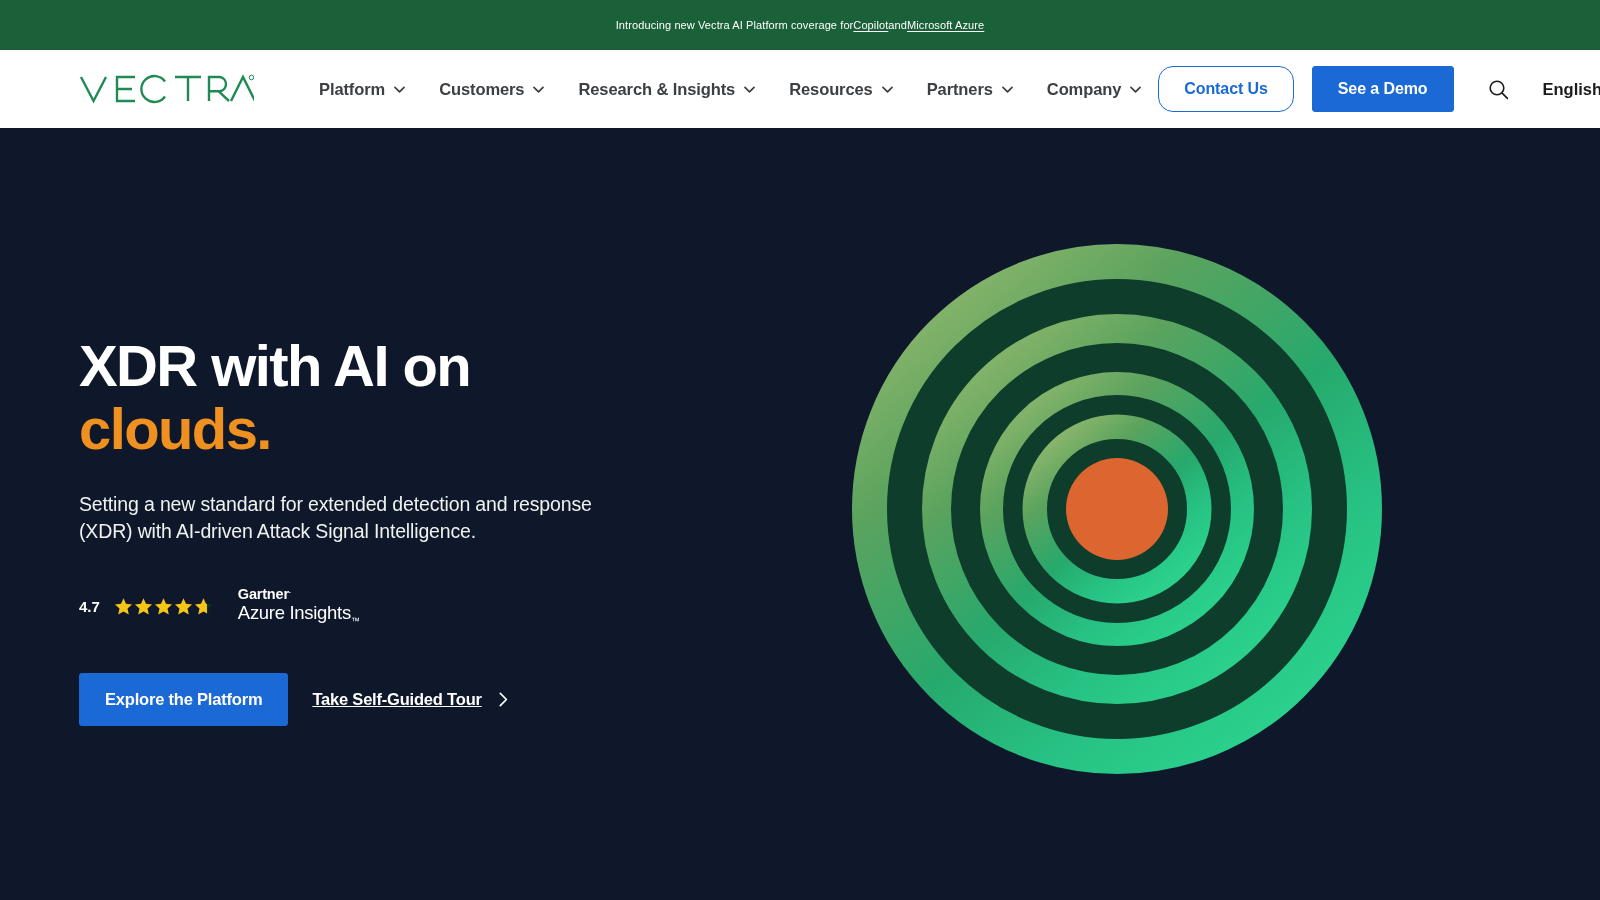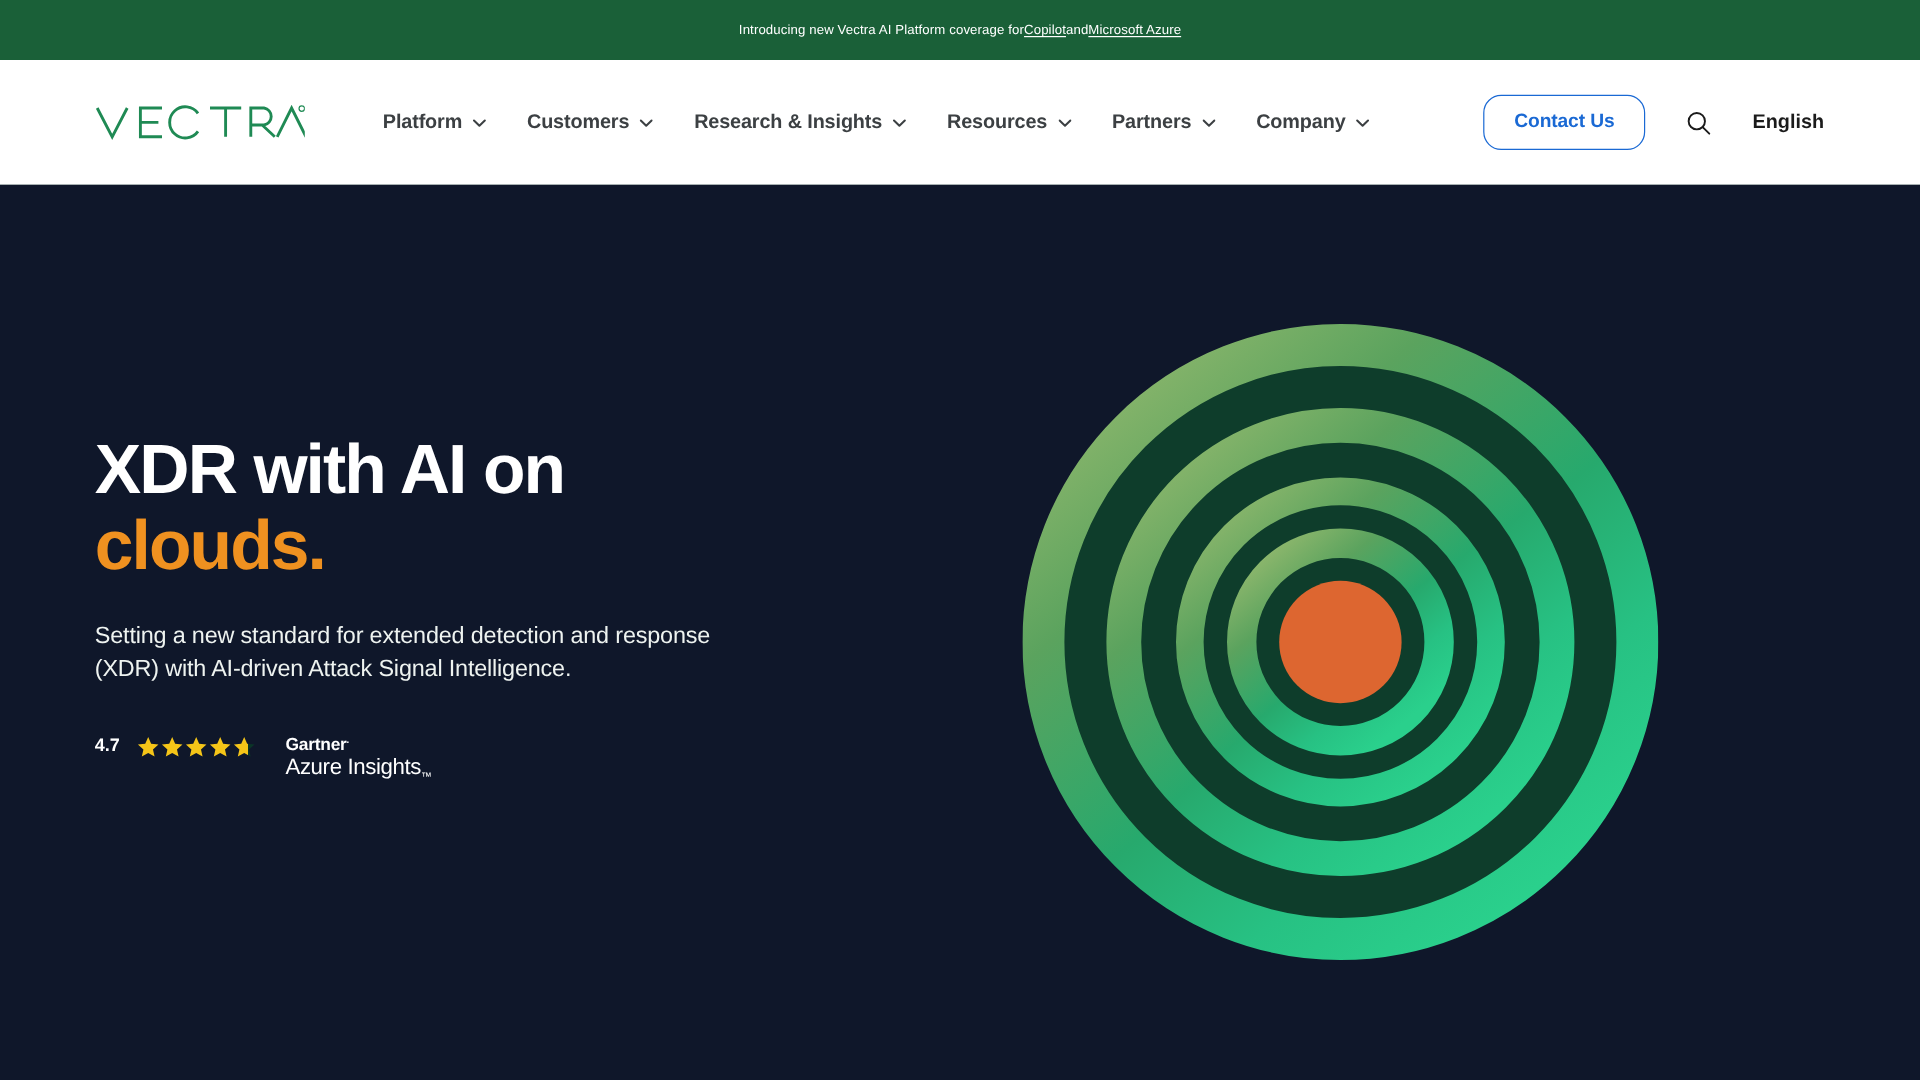--- a/index.html
+++ b/index.html
@@ -12,21 +12,21 @@
   
   .banner{
     height:50px; background:#1a6038; color:#fff;
     display:flex; align-items:center; justify-content:center;
     font-size:11px; letter-spacing:.1px;
   }
   .banner a{ color:#fff; text-decoration:underline; text-underline-offset:2px; }
 
   
   .nav{
-    height:104px; background:#fff; display:flex; align-items:center;
+    height:78px; background:#fff; display:flex; align-items:center;
     padding:0 80px 0 79px;
   }
   .logo{ display:flex; align-items:flex-start; margin-right:48px; }
   .logo svg{ display:block; }
 
   .nav-links{ display:flex; align-items:center; gap:0; }
   .nav-item{
     display:flex; align-items:center; gap:9px;
     padding:0 17px; font-size:16.5px; font-weight:700; color:#3c4043;
     letter-spacing:-.1px; cursor:pointer; white-space:nowrap;
@@ -66,21 +66,21 @@
     font-size:58px; font-weight:700; line-height:1.09;
     letter-spacing:-1.6px; color:#fff;
   }
   .headline .accent{ color:#ef9120; display:block; }
 
   .subhead{
     margin-top:31px; font-size:19.5px; line-height:1.38;
     color:#eef3f0; letter-spacing:-.15px; max-width:560px;
   }
 
-  .rating{ margin-top:42px; display:flex; align-items:flex-start; }
+  .rating{ margin-top:42px; display:flex; align-items:center; }
   .rating-score{ font-size:15px; font-weight:700; color:#fff; margin-right:14px; }
   .stars{ display:flex; gap:1px; }
   .star{ width:19px; height:19px; display:block; }
   .gartner{ margin-left:25px; line-height:1.06; }
   .gartner-top{ font-size:14.5px; font-weight:700; color:#fff; letter-spacing:-.2px; }
   .gartner-top sup{ font-size:8px; font-weight:700; }
   .gartner-bot{ font-size:18.5px; font-weight:400; color:#fff; letter-spacing:-.3px; }
   .gartner-bot sub{ font-size:9px; }
 
   .cta-row{ margin-top:47px; display:flex; align-items:center; }
@@ -168,20 +168,21 @@
       <span>Company</span>
       <svg class="chev" viewBox="0 0 11 7">
           <path d="M1 1.4 L5.5 5.8 L10 1.4"></path>
         </svg>
     </div>
 
   </div>
 
   <div class="nav-right">
     <button class="btn-outline">Contact Us</button>
+    <button class="btn-solid">See a Demo</button>
 
     <button class="search-btn">
       <svg width="21" height="21" viewBox="0 0 21 21">
         <circle cx="9" cy="9" r="6.8" fill="none" stroke="#1b1b1b" stroke-width="1.6"></circle>
         <path d="M13.9 13.9 L19.4 19.4" stroke="#1b1b1b" stroke-width="1.6" stroke-linecap="round"></path>
       </svg>
     </button>
 
     <div class="lang">
       <span>English</span>
@@ -255,15 +256,24 @@
           <path d="M10 1.2 L12.6 7.1 L19 7.8 L14.2 12.1 L15.6 18.4 L10 15.2 L4.4 18.4 L5.8 12.1 L1 7.8 L7.4 7.1 Z" fill="url(#halfStar)"></path>
         </svg>
       </div>
 
       <div class="gartner">
         <div class="gartner-top"><span>Gartner</span><sup>.</sup></div>
         <div class="gartner-bot"><span>Azure Insights</span><sub>™</sub></div>
       </div>
     </div>
 
+    <div class="cta-row">
+      <button class="cta-primary">Explore the Platform</button>
+      <a class="cta-link" href="#">
+        <span>Take Self-Guided Tour</span>
+        <svg width="9" height="15" viewBox="0 0 9 15">
+            <path d="M1.3 1.3 L7.4 7.5 L1.3 13.7"></path>
+          </svg>
+      </a>
+    </div>
 
   </div>
 </div>
 
 </body></html>

